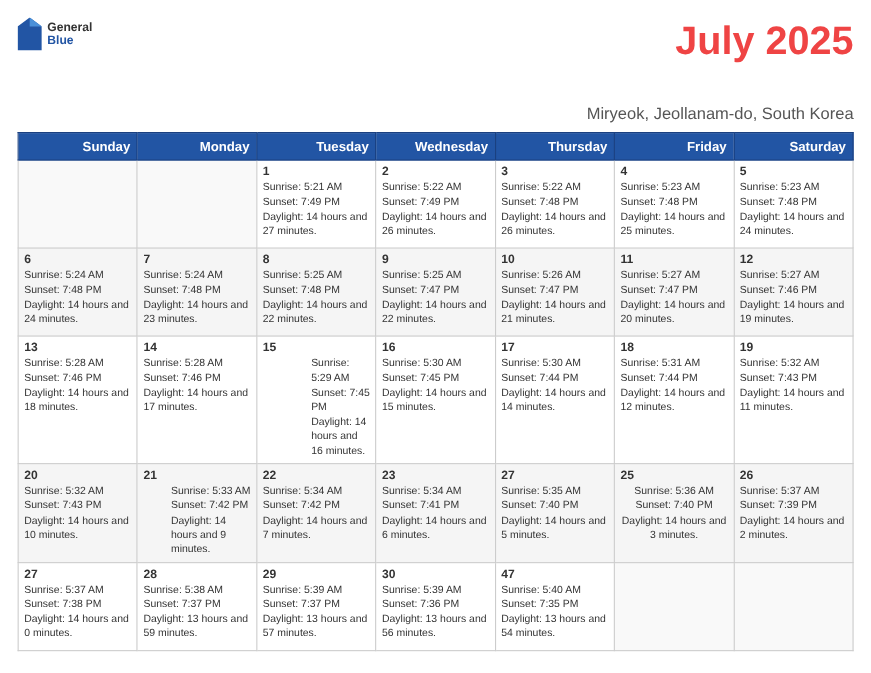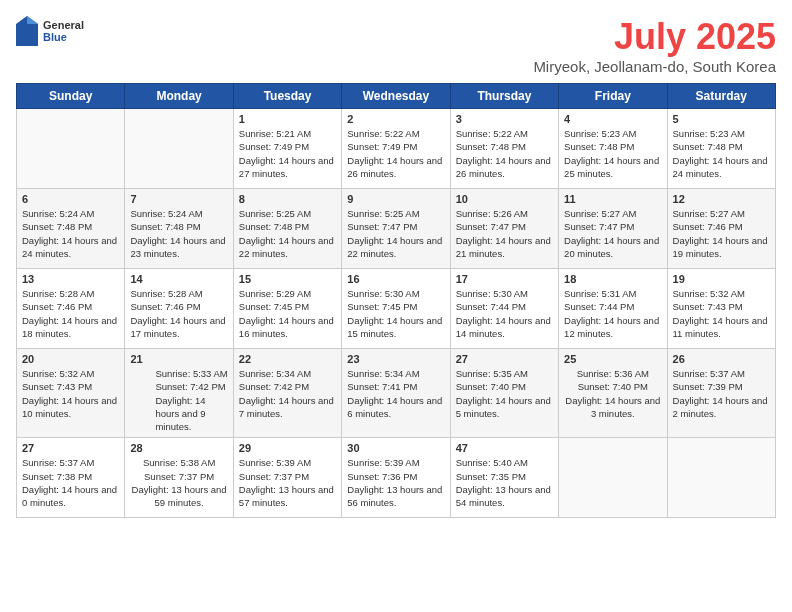--- a/index.html
+++ b/index.html
@@ -33,33 +33,34 @@
       text-align: right;
     }
     .title-month {
       font-size: 36px;
       font-weight: bold;
       color: #ef4444;
     }
     .title-location {
       font-size: 15px;
       color: #555;
+      margin-top: 37px;
     }
     .calendar {
       width: 100%;
       border-collapse: collapse;
       border: 1px solid #ccc;
     }
     .calendar th {
       background: #2255a4;
       color: #fff;
       font-size: 12px;
       font-weight: bold;
       padding: 5px 6px;
-      text-align: center;
+      text-align: right;
       border: 1px solid #1a4080;
     }
     .calendar td {
       vertical-align: top;
       padding: 4px 5px;
       border: 1px solid #ccc;
       width: calc(100% / 7);
       min-height: 80px;
       height: 80px;
       font-size: 10px;
@@ -208,21 +209,21 @@
 Daylight: 14 hours and 18 minutes.</div>
         </td>
         <td>
           <span class="day-num">14</span>
           <div class="day-info" style="white-space: pre-line;">Sunrise: 5:28 AM
 Sunset: 7:46 PM
 Daylight: 14 hours and 17 minutes.</div>
         </td>
         <td>
           <span class="day-num">15</span>
-          <div class="day-info" style="white-space: pre-line;">Sunrise: 5:29 AM
+          <div class="day-info" style="white-space: pre-line; margin-left: 44px;">Sunrise: 5:29 AM
 Sunset: 7:45 PM
 Daylight: 14 hours and 16 minutes.</div>
         </td>
         <td>
           <span class="day-num">16</span>
           <div class="day-info" style="white-space: pre-line;">Sunrise: 5:30 AM
 Sunset: 7:45 PM
 Daylight: 14 hours and 15 minutes.</div>
         </td>
         <td>
@@ -290,21 +291,21 @@
       </tr>
       <tr>
         <td>
           <span class="day-num">27</span>
           <div class="day-info" style="white-space: pre-line;">Sunrise: 5:37 AM
 Sunset: 7:38 PM
 Daylight: 14 hours and 0 minutes.</div>
         </td>
         <td>
           <span class="day-num">28</span>
-          <div class="day-info" style="white-space: pre-line; text-align: center;">Sunrise: 5:38 AM
+          <div class="day-info" style="white-space: pre-line;">Sunrise: 5:38 AM
 Sunset: 7:37 PM
 Daylight: 13 hours and 59 minutes.</div>
         </td>
         <td>
           <span class="day-num">29</span>
           <div class="day-info" style="white-space: pre-line;">Sunrise: 5:39 AM
 Sunset: 7:37 PM
 Daylight: 13 hours and 57 minutes.</div>
         </td>
         <td>

